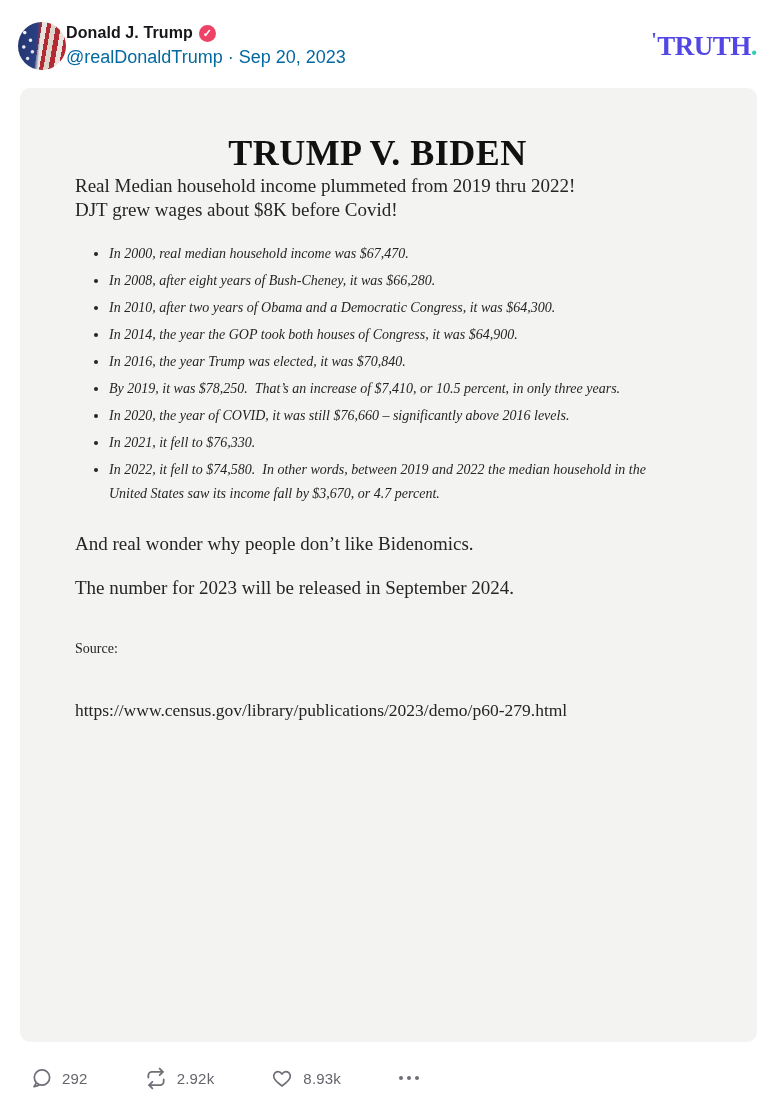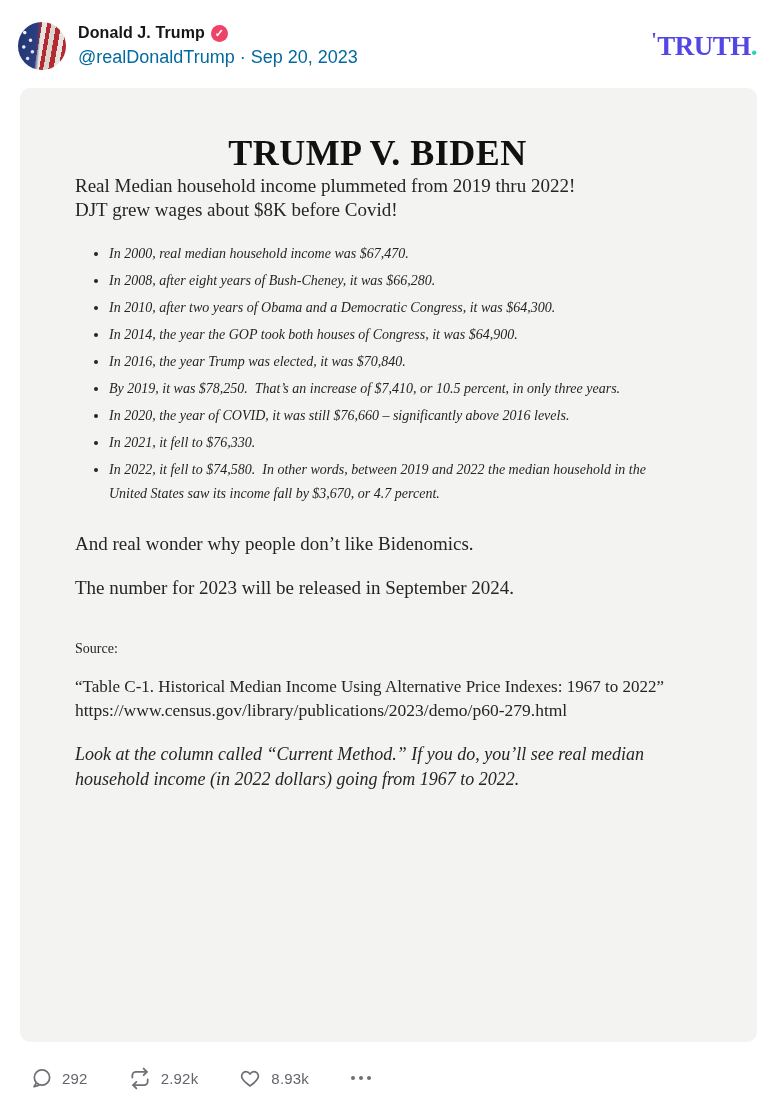--- a/index.html
+++ b/index.html
@@ -20,21 +20,21 @@
     flex: 0 0 48px; overflow: hidden; cursor: pointer;
     background:
       radial-gradient(circle at 14% 22%, rgba(255,255,255,.95) 1.2px, transparent 2.2px),
       radial-gradient(circle at 26% 38%, rgba(255,255,255,.9) 1.2px, transparent 2.2px),
       radial-gradient(circle at 12% 52%, rgba(255,255,255,.9) 1.2px, transparent 2.2px),
       radial-gradient(circle at 30% 62%, rgba(255,255,255,.85) 1.2px, transparent 2.2px),
       radial-gradient(circle at 20% 76%, rgba(255,255,255,.85) 1.2px, transparent 2.2px),
       linear-gradient(95deg, #23356f 0%, #2a3f82 38%, rgba(42,63,130,0) 46%),
       repeating-linear-gradient(100deg, #b22a33 0 5px, #e8e4dd 5px 10px, #b22a33 10px 14px, #ddd6cc 14px 19px);
   }
-  .header-names { margin-left: 12px; flex: 1 1 auto; padding-top: 2px; }
+  .header-names { flex: 1 1 auto; padding-top: 2px; }
   .display-name-row { display: flex; align-items: center; gap: 6px; }
   .display-name {
     font-size: 16px; font-weight: 700; color: #16161a;
     letter-spacing: .1px; cursor: pointer;
   }
   .verified-badge {
     width: 17px; height: 17px; border-radius: 50%;
     background: #ee4266; color: #fff; display: inline-flex;
     align-items: center; justify-content: center;
     font-size: 11px; font-weight: 700; line-height: 1;
@@ -73,21 +73,21 @@
   .source-label { margin-top: 38px; font-size: 14px; line-height: 22px; }
   .source-citation { margin-top: 16px; font-size: 17px; line-height: 22px; }
   .source-url { font-size: 17.5px; line-height: 24px; word-break: break-all; }
   .source-note {
     margin-top: 20px; font-size: 18px; line-height: 25px;
     font-style: italic;
   }
 
   
   .action-bar {
-    display: flex; align-items: center; gap: 40px;
+    display: flex; align-items: center; gap: 56px;
     padding: 0 30px; height: 72px;
   }
   .action {
     display: flex; align-items: center; gap: 9px;
     color: #6f6f78; cursor: pointer; background: none; border: none;
     font-family: "Liberation Sans", sans-serif;
   }
   .action svg { display: block; }
   .action .count { font-size: 15px; color: #64646c; letter-spacing: .2px; }
   .more-dots { display: flex; gap: 4px; align-items: center; cursor: pointer; padding: 6px 2px; }
@@ -120,24 +120,23 @@
       <li>In 2016, the year Trump was elected, it was $70,840.</li>
       <li>By 2019, it was $78,250.  That’s an increase of $7,410, or 10.5 percent, in only three years.</li>
       <li>In 2020, the year of COVID, it was still $76,660 – significantly above 2016 levels.</li>
       <li>In 2021, it fell to $76,330.</li>
       <li>In 2022, it fell to $74,580.  In other words, between 2019 and 2022 the median household in the United States saw its income fall by $3,670, or 4.7 percent.</li>
     </ul>
   <div class="post-text outro-1">And real wonder why people don’t like Bidenomics.</div>
   <div class="post-text outro-2">The number for 2023 will be released in September 2024.</div>
   <div class="source-label">Source:</div>
   <div class="source-citation">
-    <span>“Table C-1.  Historical Median Income Using Alternative Price Indexes:  1967 to 2022”</span><br>
+    <br>
     <span class="source-url">https://www.census.gov/library/publications/2023/demo/p60-279.html</span>
   </div>
-  <div class="source-note">Look at the column called “Current Method.”  If you do, you’ll see real median household income (in 2022 dollars) going from 1967 to 2022.</div>
 </div>
 
 <div class="action-bar">
   <button class="action">
     <svg width="23" height="23" viewBox="0 0 24 24" fill="none" stroke="#6f6f78" stroke-width="1.8" stroke-linecap="round" stroke-linejoin="round">
       <circle cx="12.5" cy="11" r="8"></circle>
       <path d="M6.6 16.5 L4.2 20.6 L9 19.1"></path>
     </svg>
     <span class="count">292</span>
   </button>

